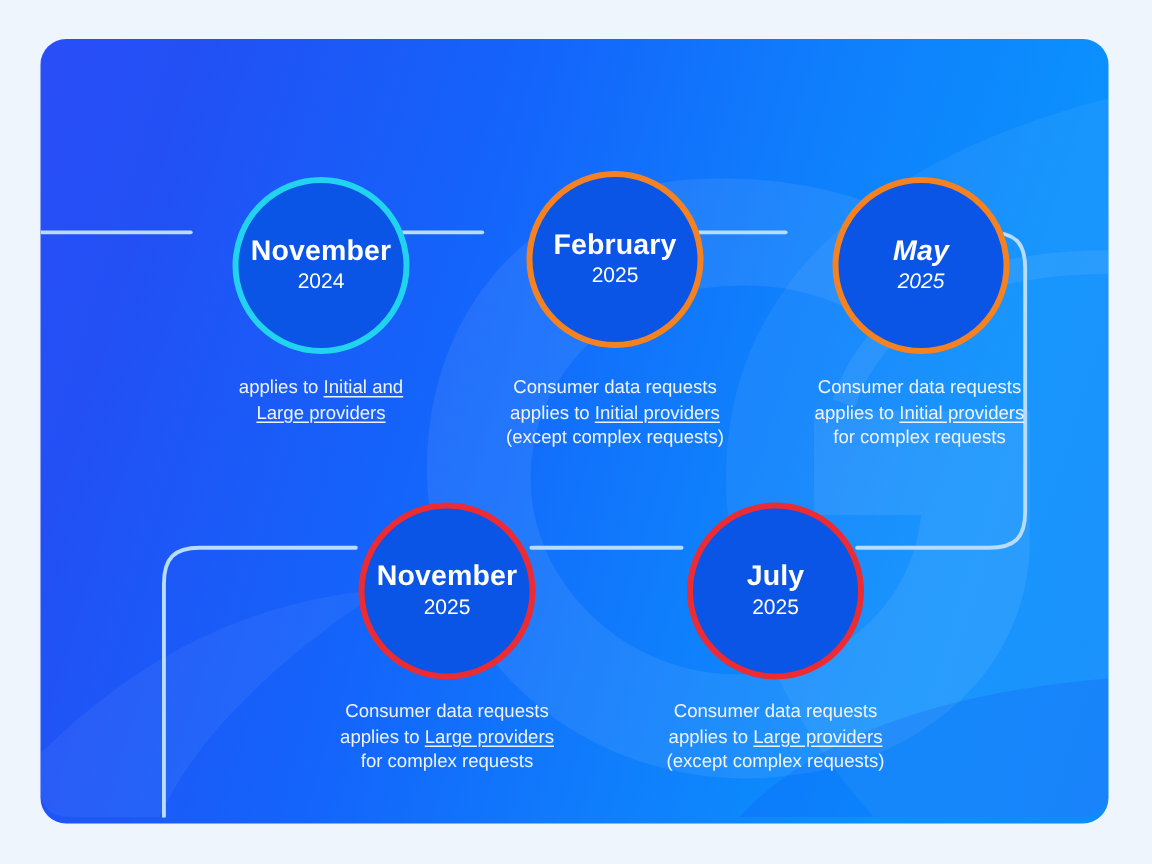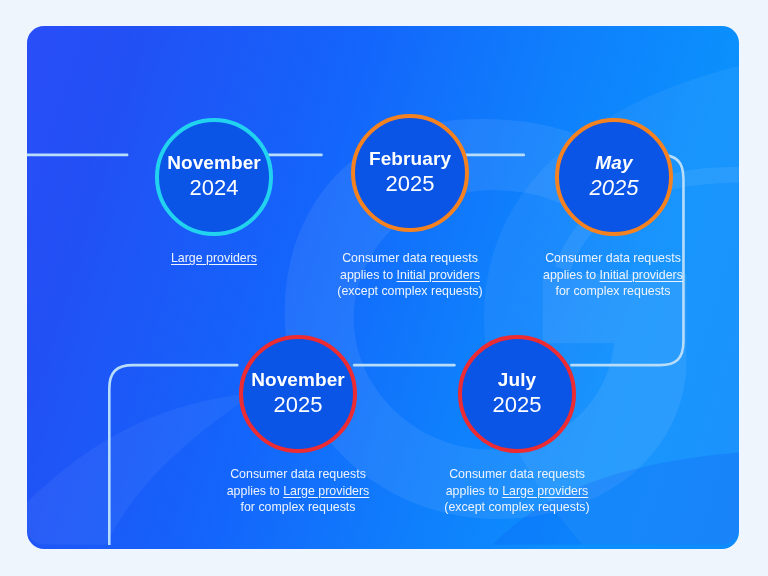--- a/index.html
+++ b/index.html
@@ -70,21 +70,21 @@
     z-index: 5;
   }
   .node .m {
     font-size: 19px;
     font-weight: bold;
     line-height: 1.08;
     letter-spacing: 0.1px;
     white-space: nowrap;
   }
   .node .y {
-    font-size: 22px;
+    font-size: 14px;
     font-weight: normal;
     line-height: 1.25;
   }
   .ring-cyan   { border: 4px solid #22d3f0; }
   .ring-orange { border: 4px solid #f58220; }
   .ring-red    { border: 4px solid #ec2b33; }
 
   
   .caption {
     position: absolute;
@@ -188,20 +188,21 @@
       <span class="m">November</span>
       <span class="y">2025</span>
     </div>
 
     <div class="node ring-red" id="node-aug2025" style="border-color: rgb(236, 43, 51); background: rgb(10, 84, 230);">
       <span class="m">July</span>
       <span class="y">2025</span>
     </div>
 
     <div class="caption" id="cap-nov2024">
+        <div><span>applies to </span><u>Initial and</u></div>
         <div><u>Large providers</u></div>
       </div>
 
     <div class="caption" id="cap-feb2025">
         <div><span>Consumer data requests</span></div>
         <div><span>applies to </span><u>Initial providers</u></div>
         <div><span>(except complex requests)</span></div>
       </div>
 
     <div class="caption" id="cap-may2025">

